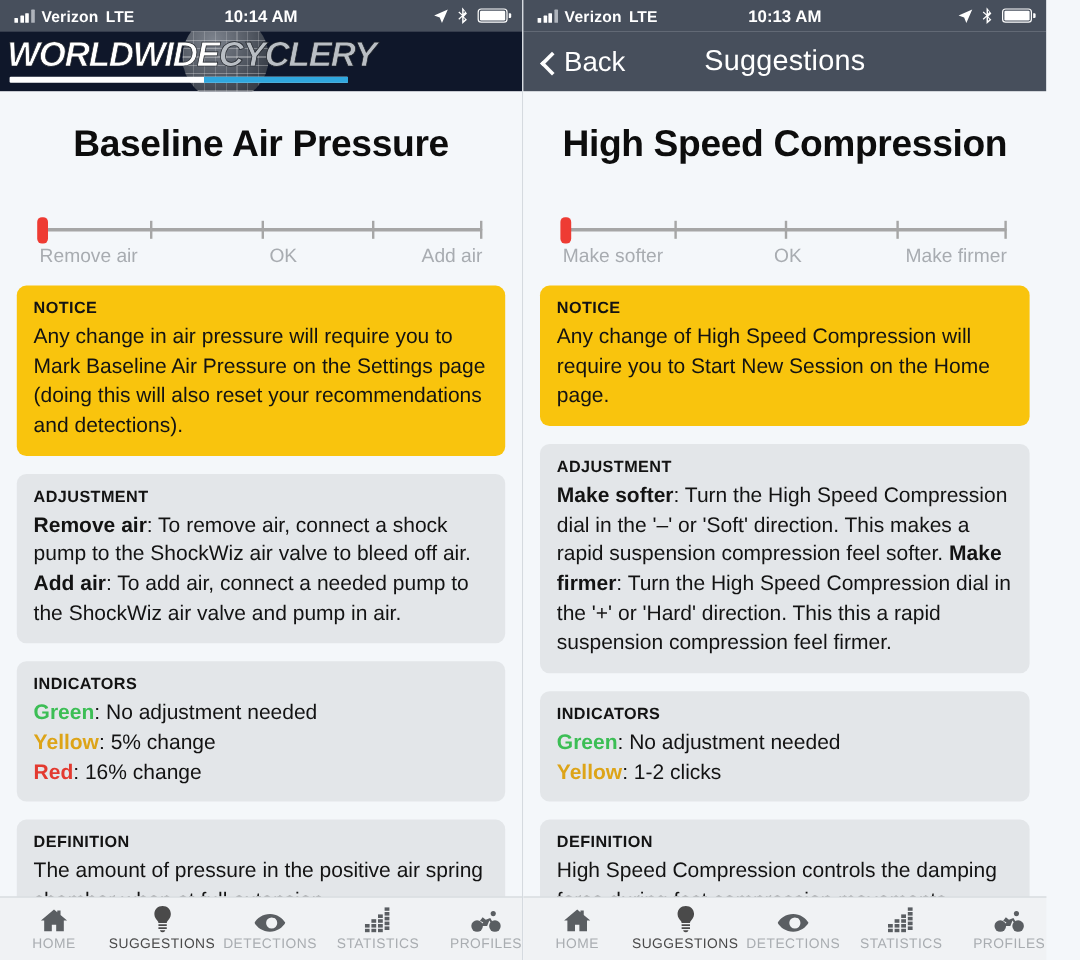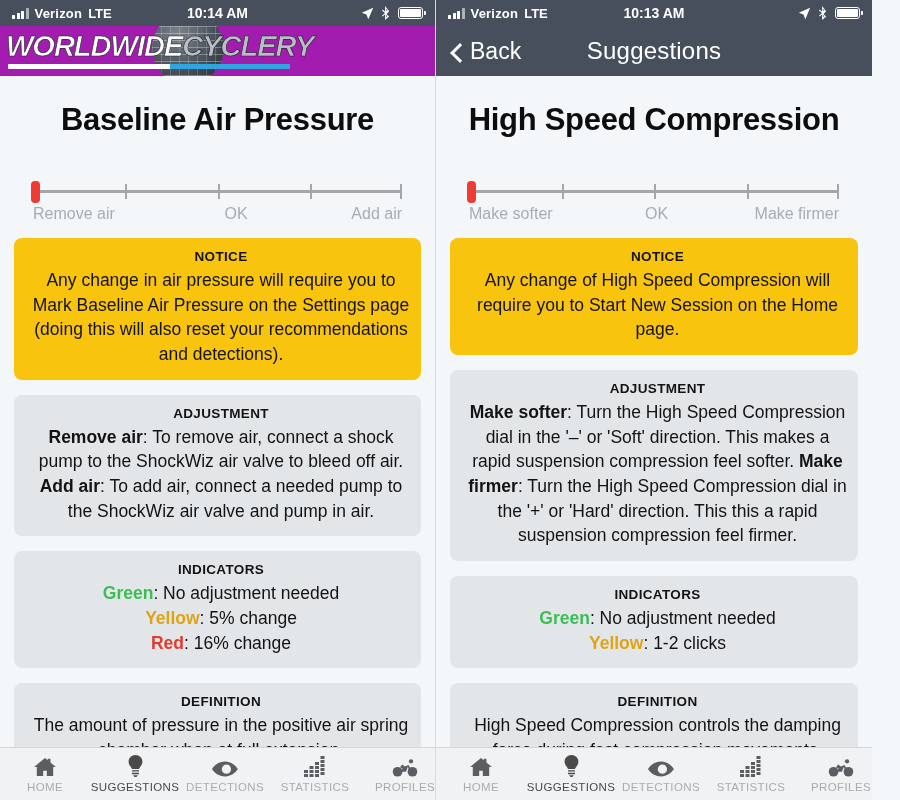--- a/index.html
+++ b/index.html
@@ -85,21 +85,21 @@
   .chev { display: block; width: 13px; height: 13px; position: relative; }
   .chev::before {
     content: ""; position: absolute; left: 3px; top: 1px;
     width: 11px; height: 11px;
     border-left: 3.4px solid #FFFFFF; border-bottom: 3.4px solid #FFFFFF;
     transform: rotate(45deg);
   }
 
   
   .logo-bar {
-    height: 50px; background: #a21caf;
+    height: 50px; background: #0f172a;
     position: relative; overflow: hidden;
   }
   .globe {
     position: absolute; left: 152px; top: -14px;
     width: 72px; height: 72px; border-radius: 50%;
     background:
       repeating-linear-gradient(to bottom, rgba(255,255,255,.30) 0 1px, transparent 1px 7px),
       repeating-linear-gradient(to right, rgba(255,255,255,.18) 0 1px, transparent 1px 9px),
       radial-gradient(circle at 36% 30%, #7d838d 0%, #3b414b 70%, #2b3038 100%);
   }
@@ -151,21 +151,20 @@
     display: flex; justify-content: space-between;
     margin-top: 5px; color: #A8ACB1; font-size: 16px;
   }
   .slider-labels span:nth-child(2) { margin-left: 6px; }
 
   
   .card {
     border-radius: 8px;
     padding: 11px 7px 13px 14px;
     margin-top: 15px;
-    text-align: center;
   }
   .card.gray   { background: #E3E6E9; }
   .card.yellow { background: #F9C40D; }
   .card-head {
     font-size: 13.5px; font-weight: bold; color: #131313;
     letter-spacing: .35px; margin-bottom: 4px;
   }
   .card-body {
     font-size: 17.5px; color: #131313; line-height: 1.41;
   }

